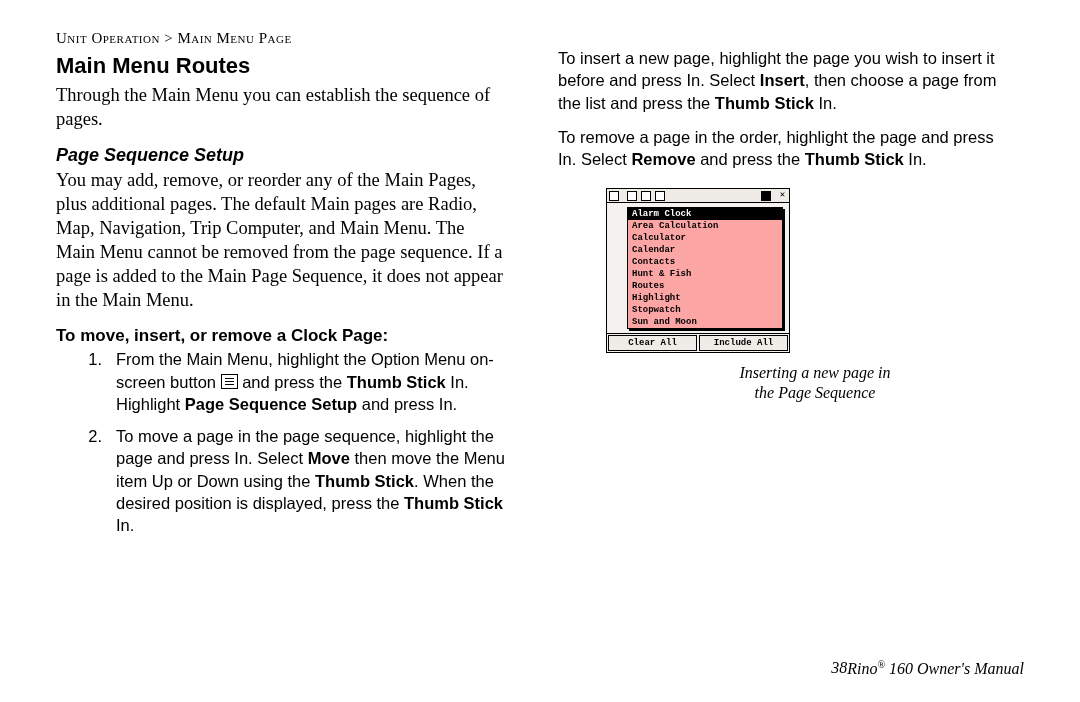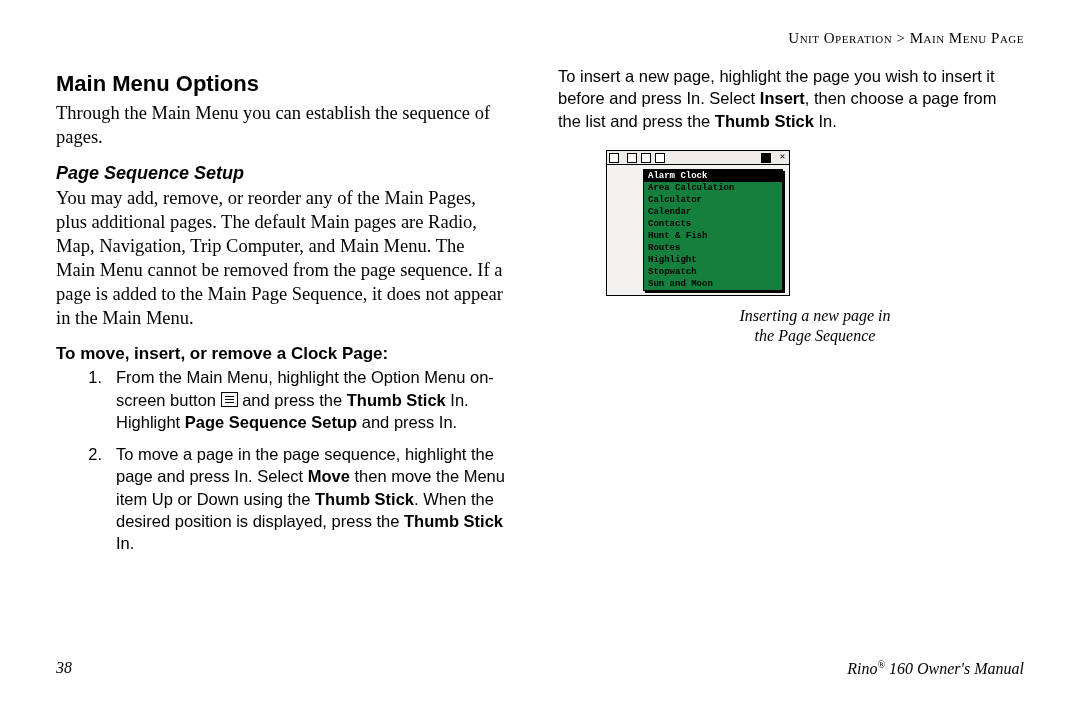--- a/index.html
+++ b/index.html
@@ -15,22 +15,20 @@
     position: relative;
     box-sizing: border-box;
     padding: 30px 56px 20px 56px;
     width: 1080px;
     height: 702px;
   }
   .breadcrumb {
     font-size: 15px;
     font-variant: small-caps;
     letter-spacing: 0.5px;
-    margin-bottom: 18px;
-    text-align: right;
   }
   .columns {
     display: flex;
     gap: 36px;
   }
   .col {
     width: 470px;
   }
   h1.main-heading {
     font-family: Arial, Helvetica, sans-serif;
@@ -118,23 +116,23 @@
     position: absolute;
     right: 2px;
     top: 2px;
     width: 9px;
     height: 9px;
     font-size: 9px;
     line-height: 9px;
     text-align: center;
   }
   .popup {
-    margin: 4px 6px 4px 36px;
-    border: 1px solid #000;
-    background: #15803d;
+    margin: 4px 6px 4px 20px;
+    border: 1px solid #000;
+    background: #fca5a5;
     box-shadow: 2px 2px 0 #000;
   }
   .popup-item {
     padding: 0 4px;
     font-weight: bold;
     font-size: 9px;
     line-height: 12px;
     white-space: nowrap;
   }
   .popup-item.sel {
@@ -161,39 +159,39 @@
     margin-top: 10px;
     line-height: 1.25;
     text-align: center;
   }
   .footer {
     position: absolute;
     left: 56px;
     right: 56px;
     bottom: 24px;
     display: flex;
-    justify-content: space-between;
+    justify-content: flex-end;
     font-style: italic;
     font-size: 16px;
   }
   .footer .right sup { font-size: 10px; }
 </style>
 </head>
 <body>
 
 <div class="page">
 
   <div class="breadcrumb">
     <span>Unit Operation</span><span> &gt; </span><span>Main Menu Page</span>
   </div>
 
   <div class="columns">
 
     <div class="col">
-      <h1 class="main-heading">Main Menu Options</h1>
+      <h1 class="main-heading">Main Menu Routes</h1>
       <p class="body">Through the Main Menu you can establish the sequence of pages.</p>
 
       <h2 class="sub-heading">Page Sequence Setup</h2>
       <p class="body">You may add, remove, or reorder any of the Main Pages, plus additional pages. The default Main pages are Radio, Map, Navigation, Trip Computer, and Main Menu. The Main Menu cannot be removed from the page sequence. If a page is added to the Main Page Sequence, it does not appear in the Main Menu.</p>
 
       <h3 class="step-heading">To move, insert, or remove a Clock Page:</h3>
 
       <div class="list">
         <div class="list-item">
           <div class="list-num">1.</div>
@@ -206,20 +204,23 @@
           <div class="list-body">
             <span>To move a page in the page sequence, highlight the page and press In. Select </span><span class="bold">Move</span><span> then move the Menu item Up or Down using the </span><span class="bold">Thumb Stick</span><span>. When the desired position is displayed, press the </span><span class="bold">Thumb Stick</span><span> In.</span>
           </div>
         </div>
       </div>
     </div>
 
     <div class="col">
       <p class="body sans" style="font-size:16.5px; line-height:1.35;">
         <span>To insert a new page, highlight the page you wish to insert it before and press In. Select </span><span class="bold">Insert</span><span>, then choose a page from the list and press the </span><span class="bold">Thumb Stick</span><span> In.</span>
+      </p>
+      <p class="body sans" style="font-size:16.5px; line-height:1.35;">
+        <span>To remove a page in the order, highlight the page and press In. Select </span><span class="bold">Remove</span><span> and press the </span><span class="bold">Thumb Stick</span><span> In.</span>
       </p>
 
       <div class="figure-wrap">
         <div class="device">
           <div class="device-top">
             <span class="pip" style="left:2px;"></span>
             <span class="pip" style="left:20px;"></span>
             <span class="pip" style="left:34px;"></span>
             <span class="pip" style="left:48px;"></span>
             <span class="pip" style="right:18px; background:#000;"></span>
@@ -230,20 +231,24 @@
             <div class="popup-item">Area Calculation</div>
             <div class="popup-item">Calculator</div>
             <div class="popup-item">Calendar</div>
             <div class="popup-item">Contacts</div>
             <div class="popup-item">Hunt &amp; Fish</div>
             <div class="popup-item">Routes</div>
             <div class="popup-item">Highlight</div>
             <div class="popup-item">Stopwatch</div>
             <div class="popup-item">Sun and Moon</div>
           </div>
+          <div class="device-bottom">
+            <div>Clear All</div>
+            <div>Include All</div>
+          </div>
         </div>
         <div class="figure-caption">
           <span>Inserting a new page in</span><br>
           <span>the Page Sequence</span>
         </div>
       </div>
     </div>
   </div>
 
   <div class="footer">

